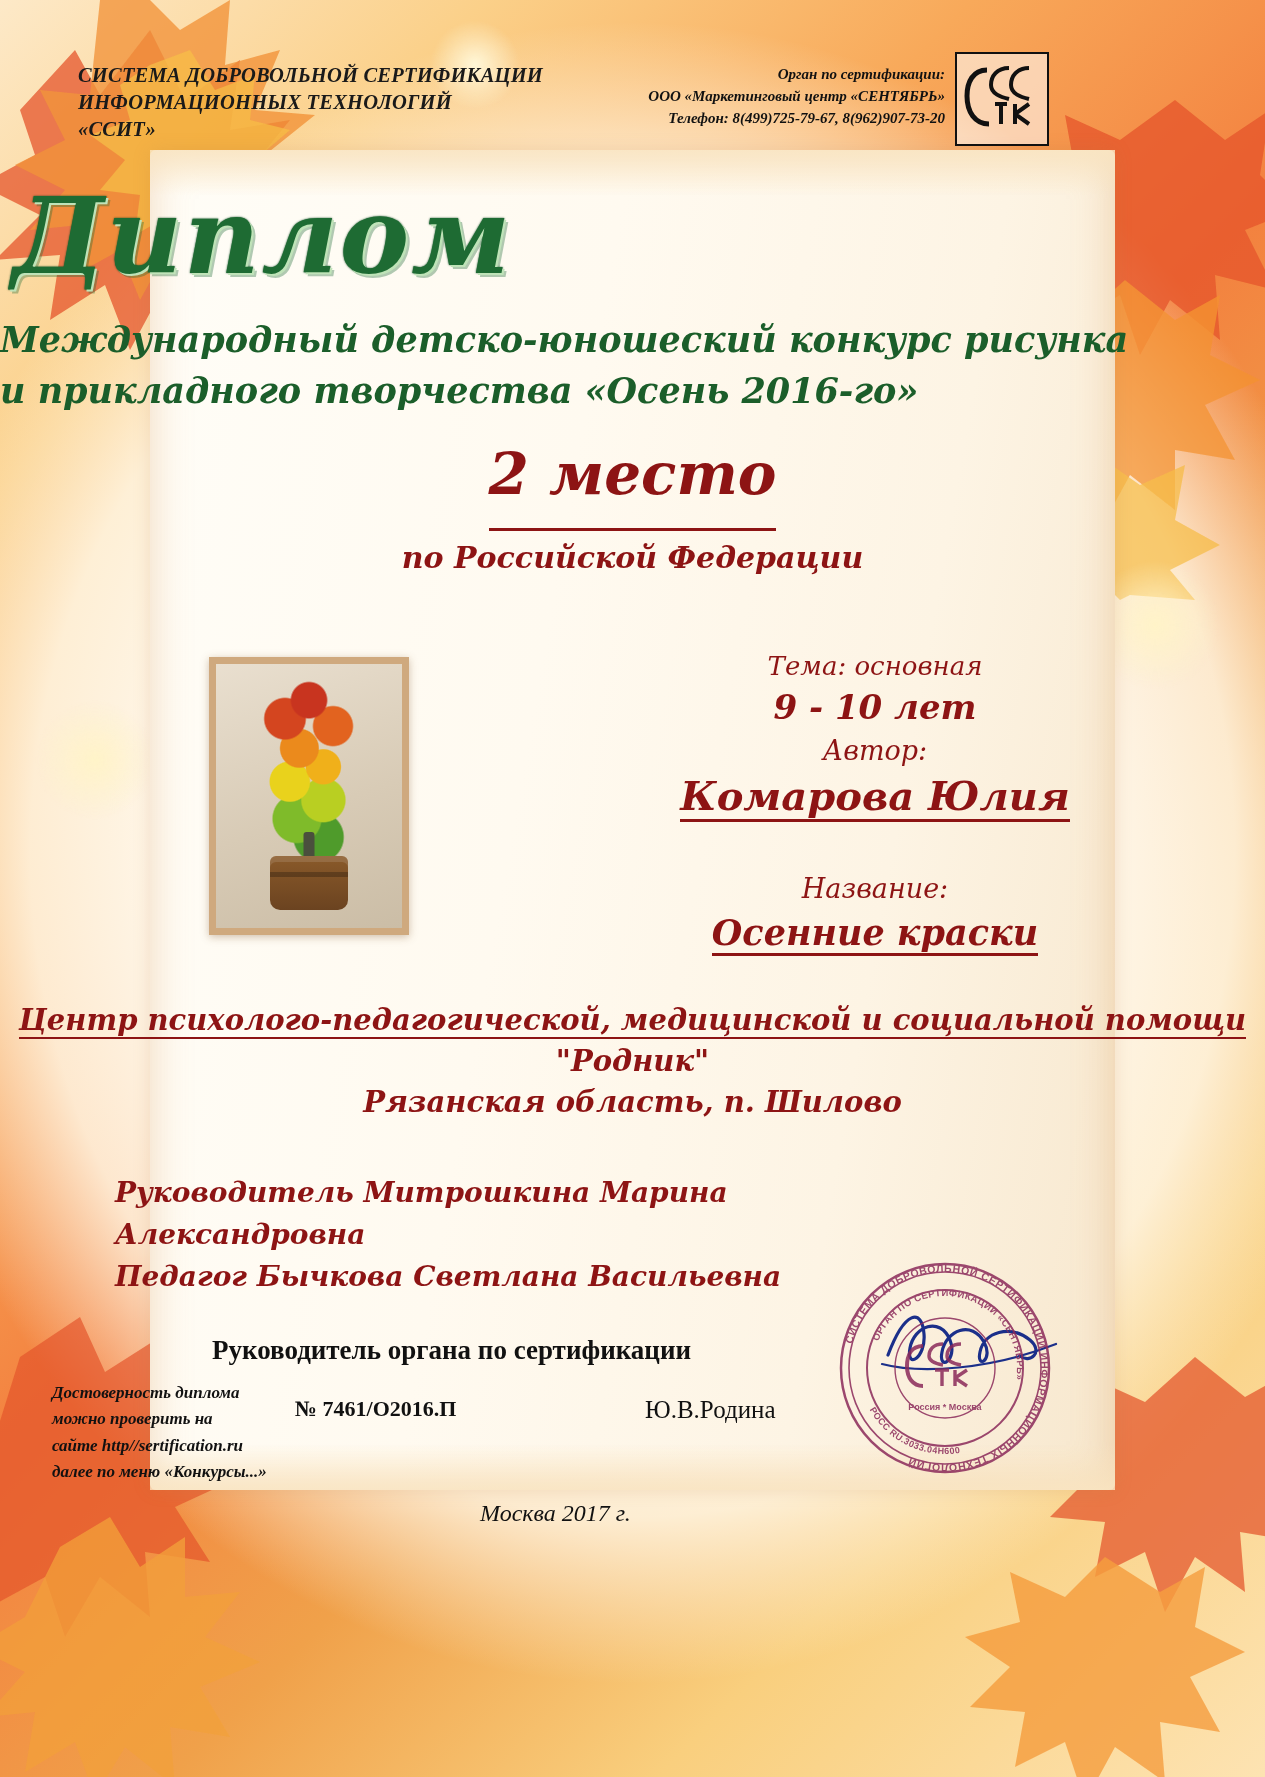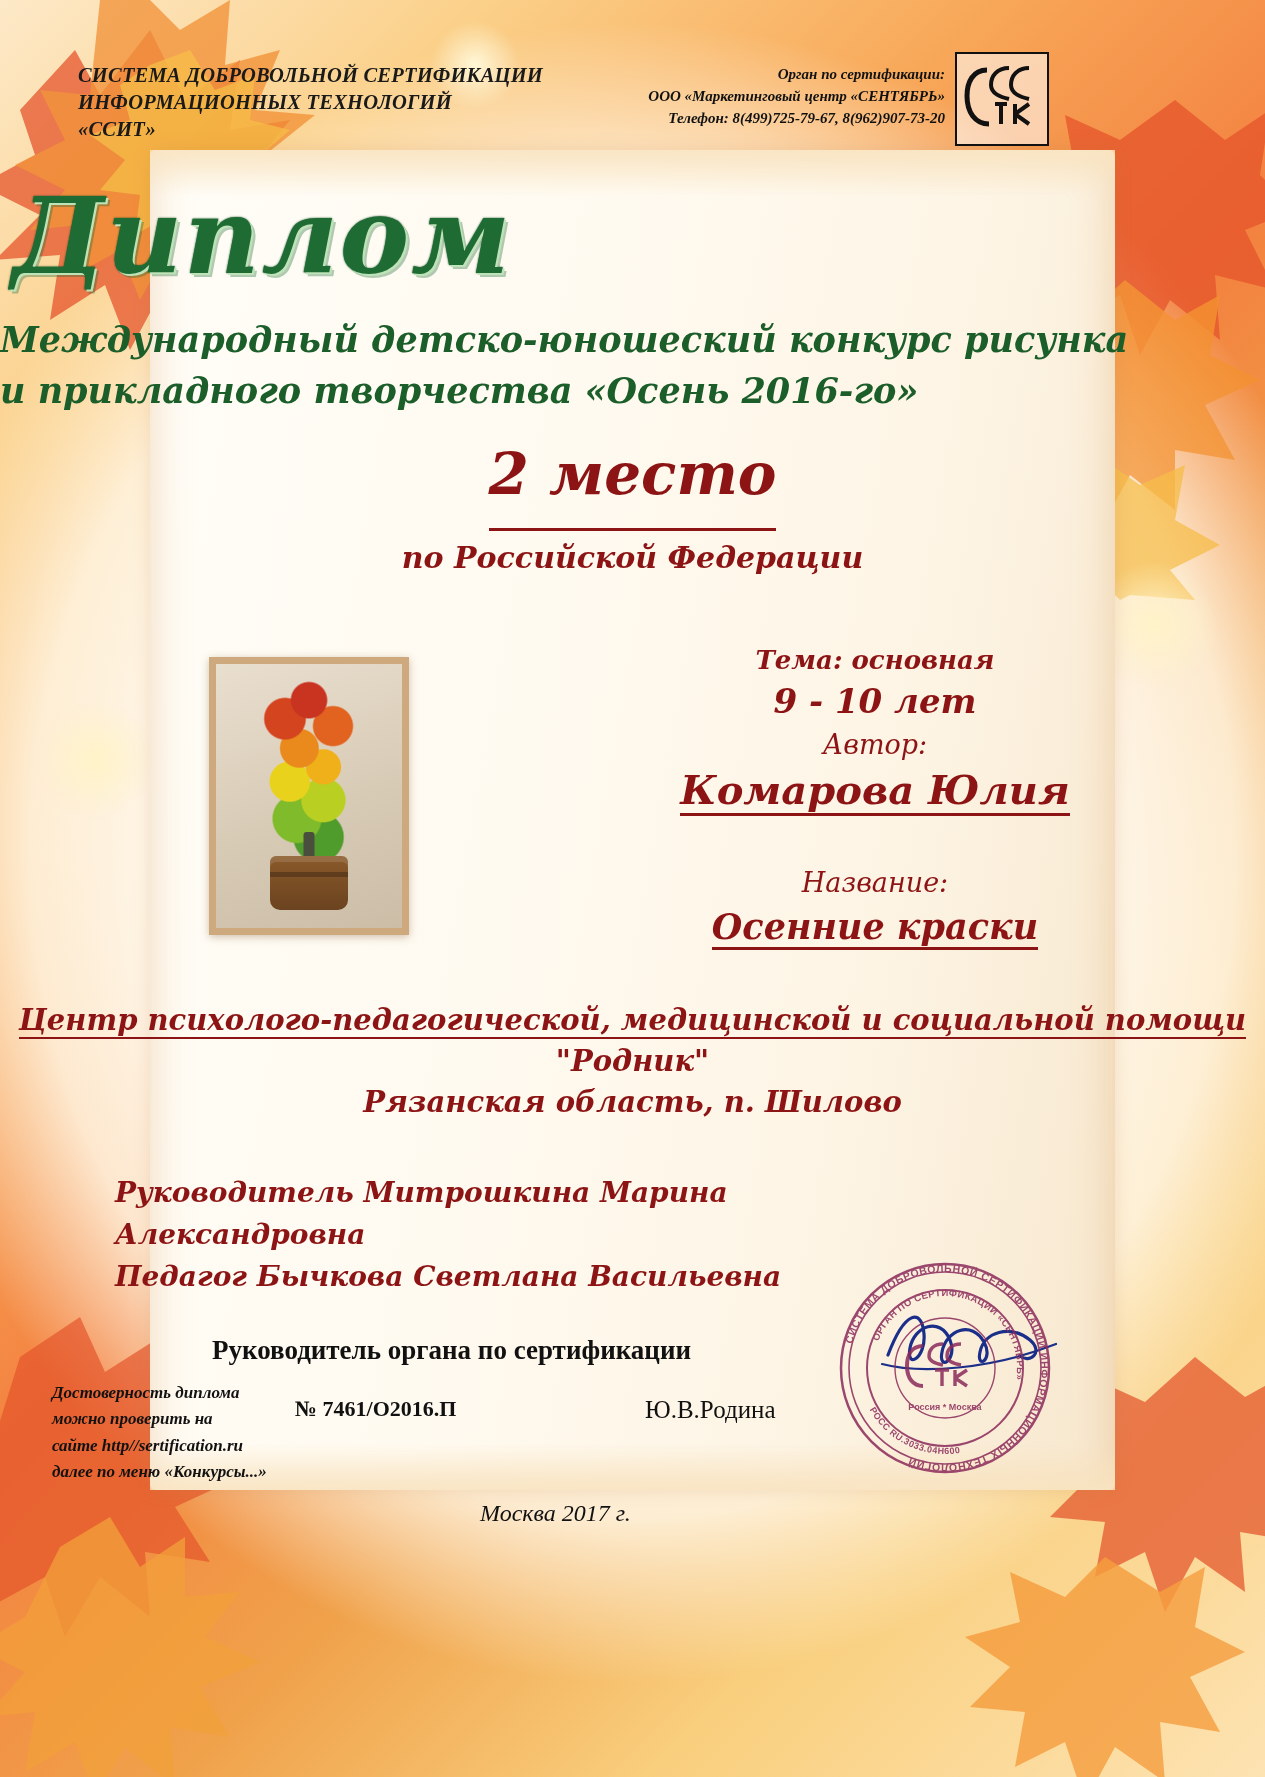--- a/index.html
+++ b/index.html
@@ -122,21 +122,21 @@
   }
   .art .pot:before{
     content:"";position:absolute;left:0;right:0;top:16px;height:5px;background:rgba(0,0,0,.25);
   }
 
   
   .info{
     position:absolute;right:120px;top:645px;width:540px;text-align:center;
     font-family:"DejaVu Serif", serif;font-style:italic;
   }
-  .info .lbl{font-size:26px;color:#8d1414;font-weight:bold;}
+  .info .lbl{font-size:26px;color:#8d1414;margin-top:6px;}
   .info .age{font-size:34px;font-weight:bold;color:#8d1414;margin-top:6px;}
   .info .author-lbl{font-size:27px;color:#8d1414;margin-top:8px;}
   .info .author{
     font-size:40px;font-weight:bold;color:#8d1414;margin-top:6px;
   }
   .info .author span{border-bottom:3px solid #8d1414;}
   .info .name-lbl{font-size:27px;color:#8d1414;margin-top:54px;}
   .info .work{font-size:35px;font-weight:bold;color:#8d1414;margin-top:8px;text-align:center;}
   .info .work span{border-bottom:3px solid #8d1414;}
 

